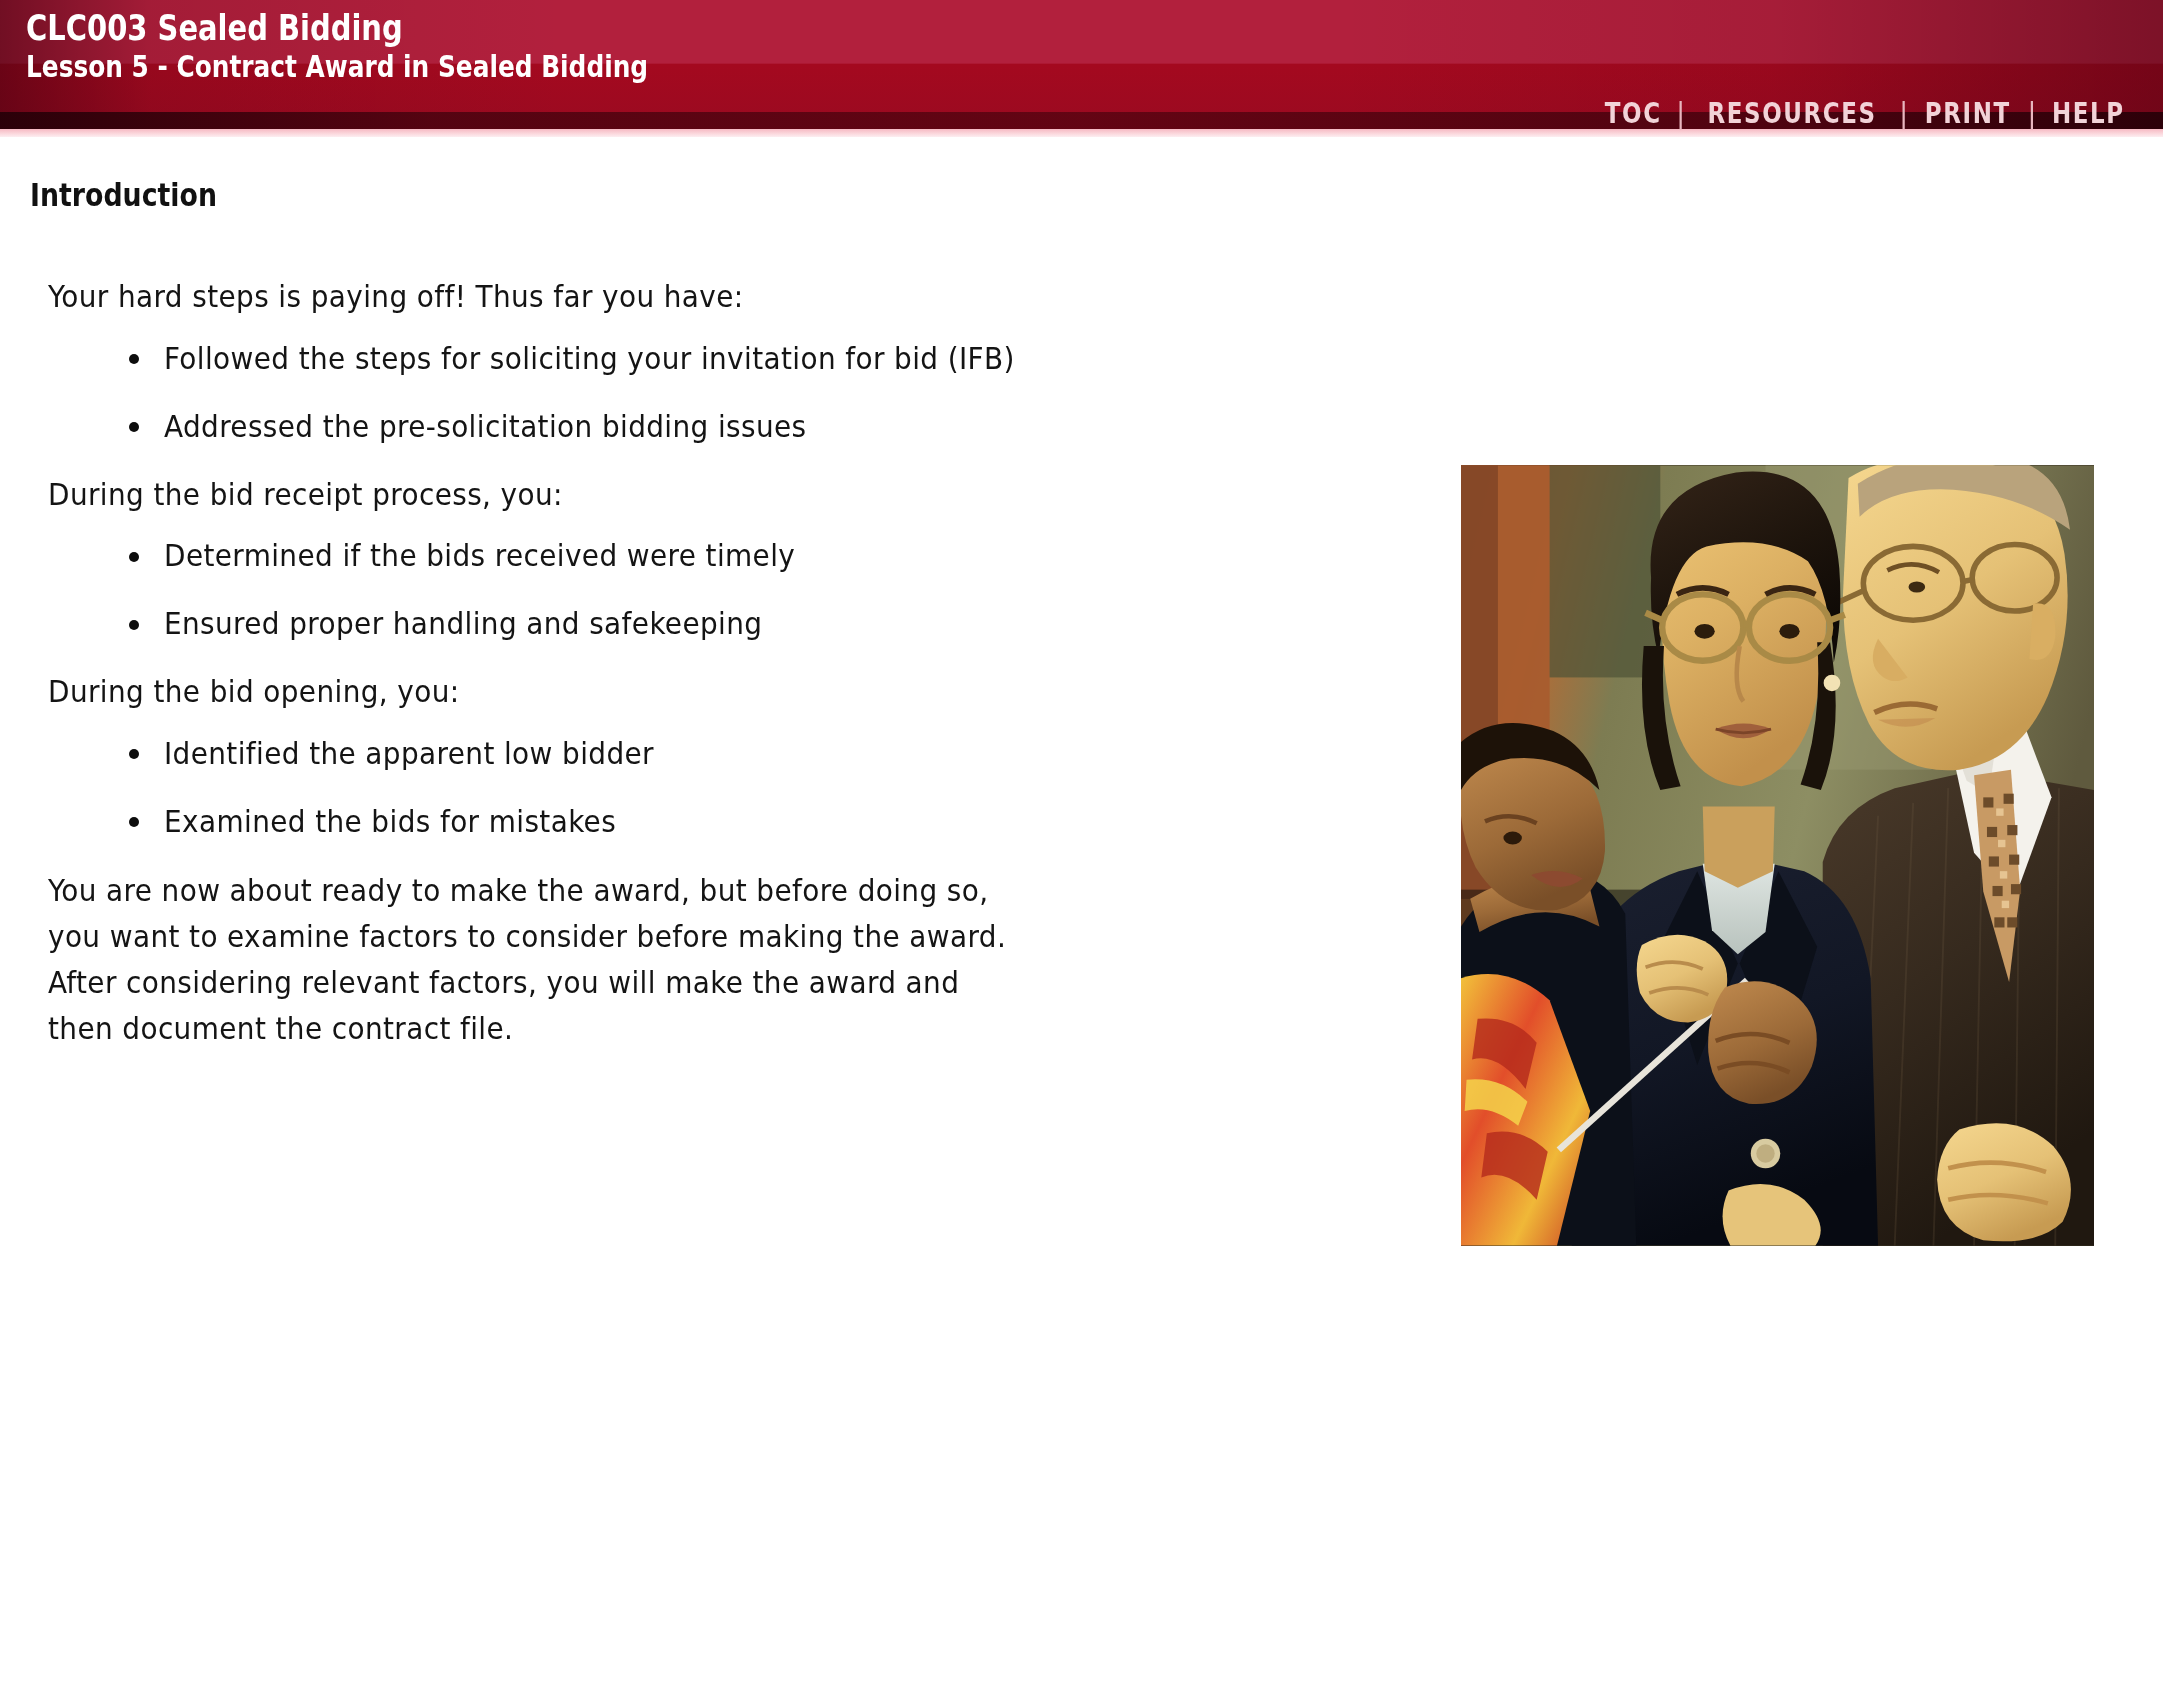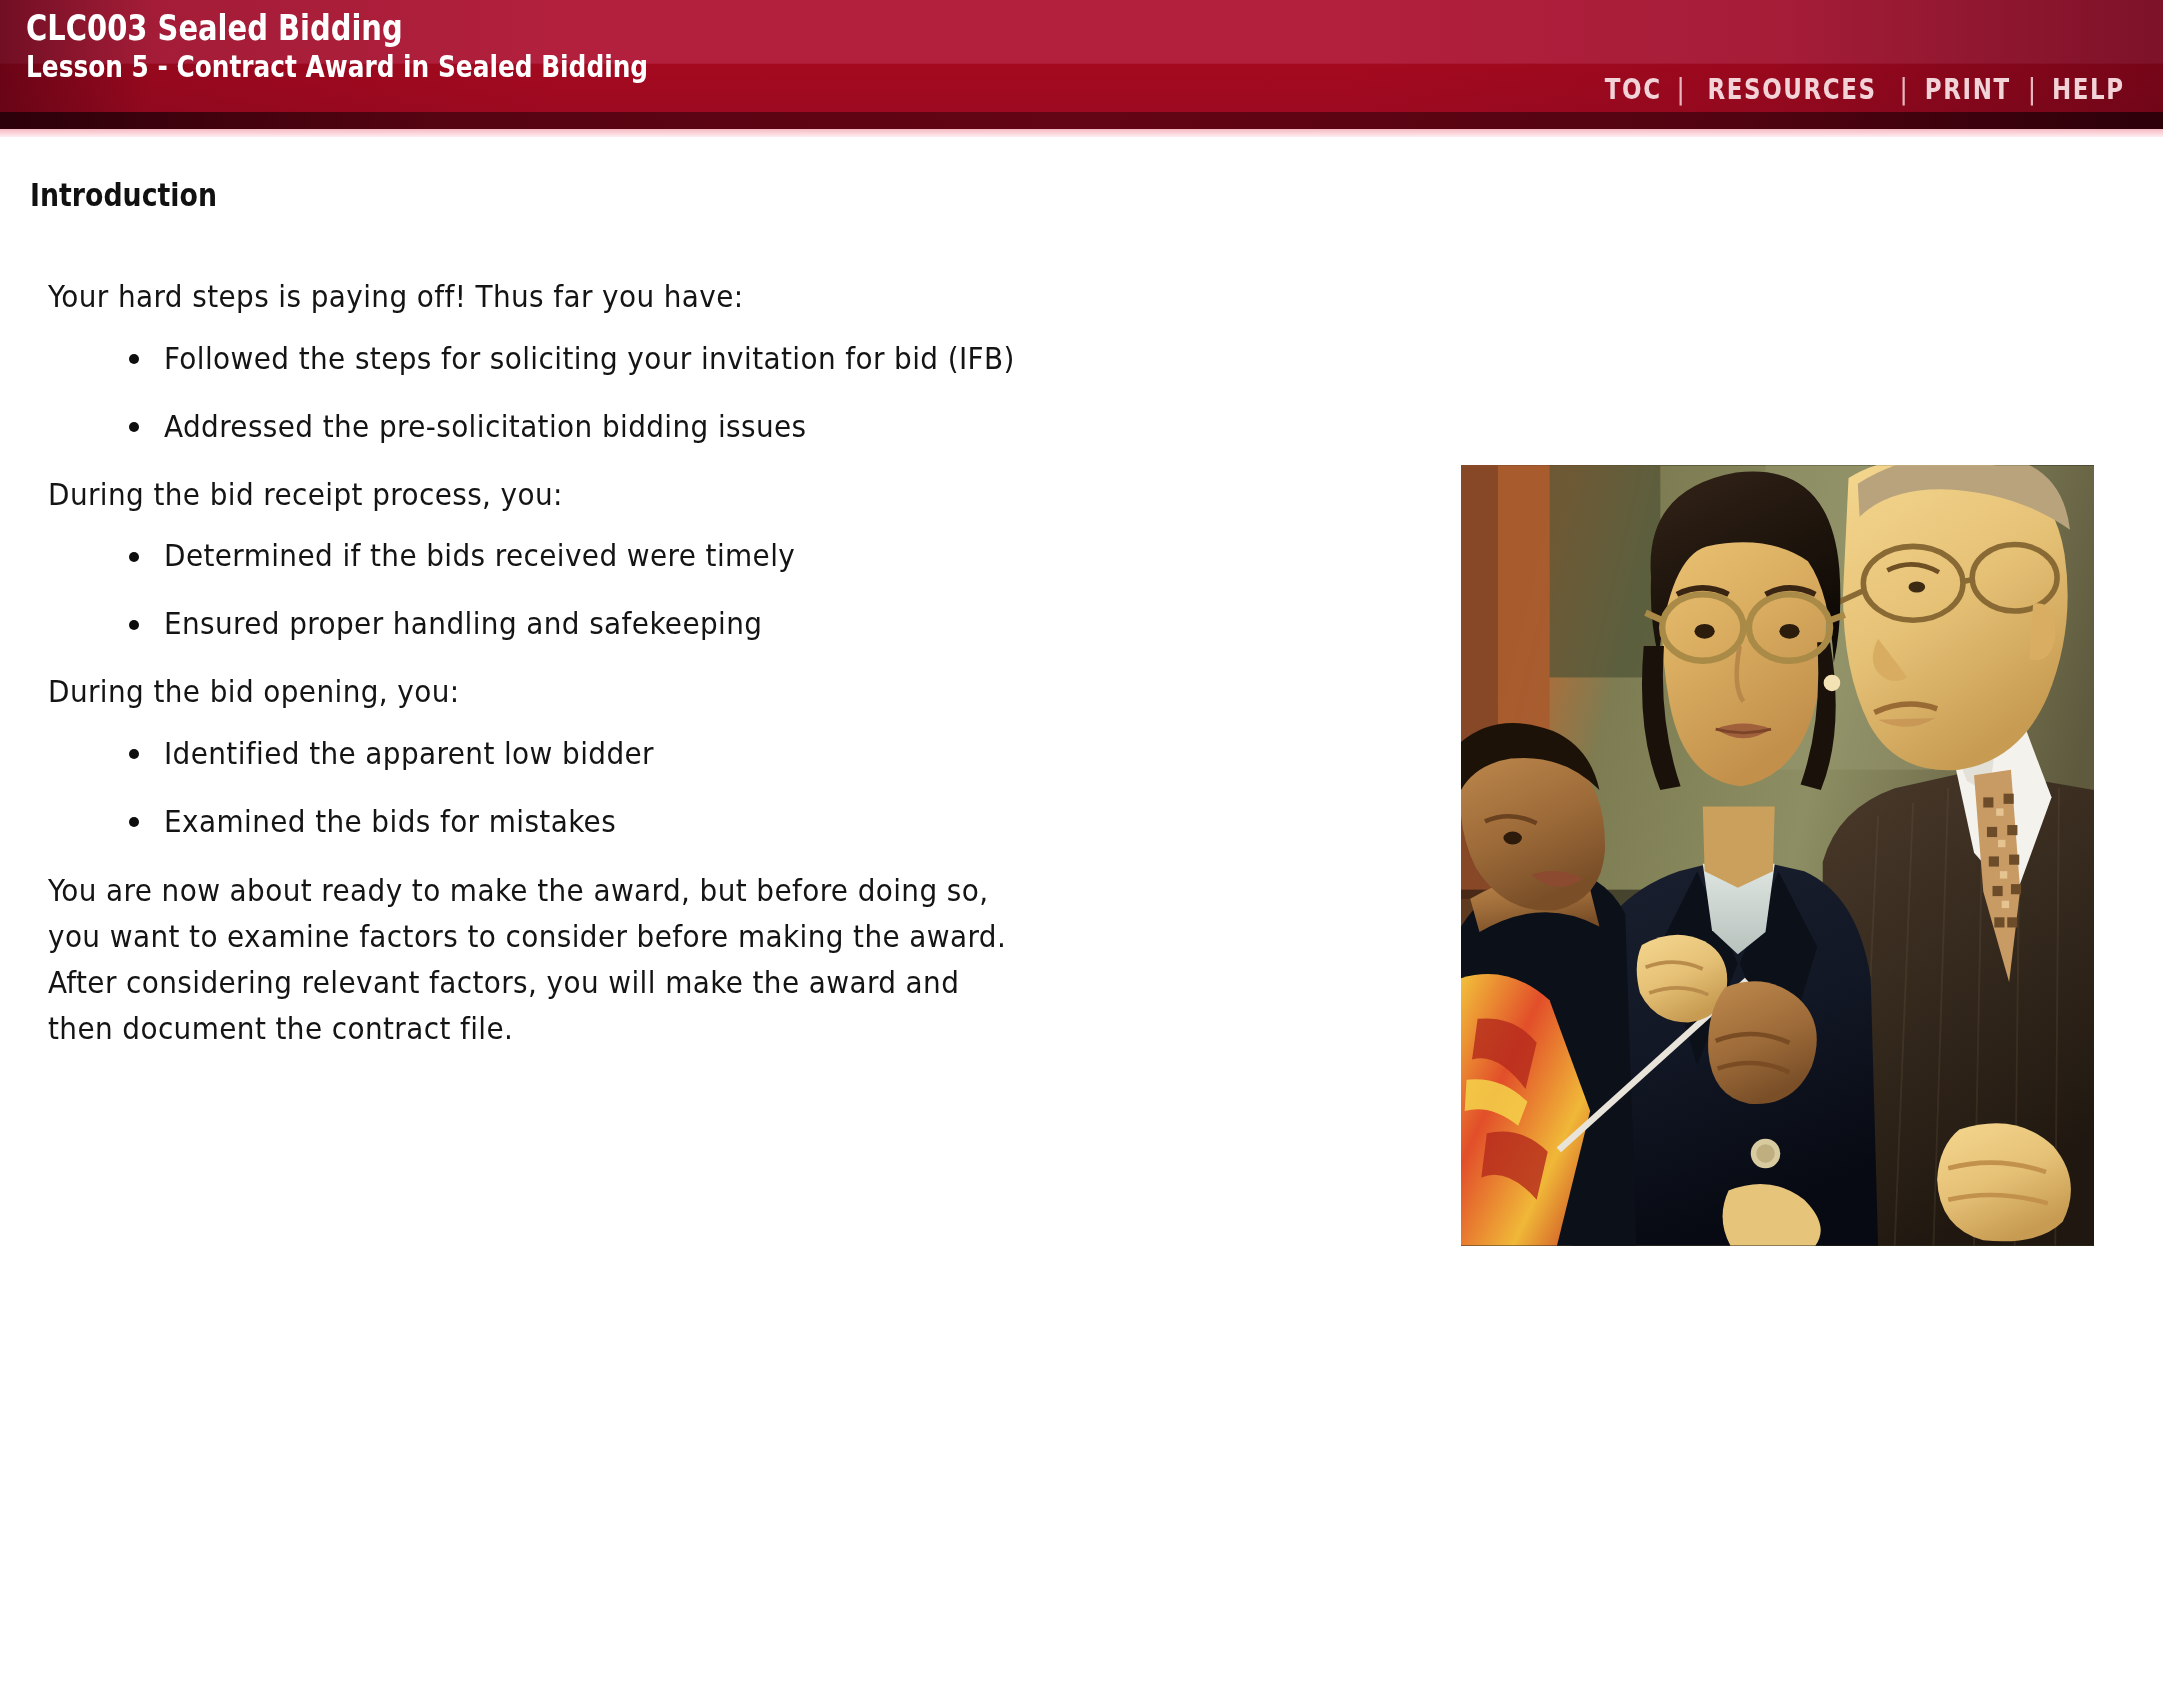--- a/index.html
+++ b/index.html
@@ -90,21 +90,21 @@
     font-size: 30px;
     color: #ffffff;
     white-space: nowrap;
     display: block;
     transform: scaleX(0.92);
     transform-origin: left center;
   }
   #header-nav {
     position: absolute;
     right: 33px;
-    top: 72px;
+    top: 96px;
     display: flex;
     align-items: center;
     white-space: nowrap;
   }
   .nav-link {
     font-family: "DejaVu Sans Condensed", "Liberation Sans Narrow", "Liberation Sans", sans-serif;
     font-weight: bold;
     font-size: 29px;
     color: #f2d3d8;
     letter-spacing: 1.8px;

